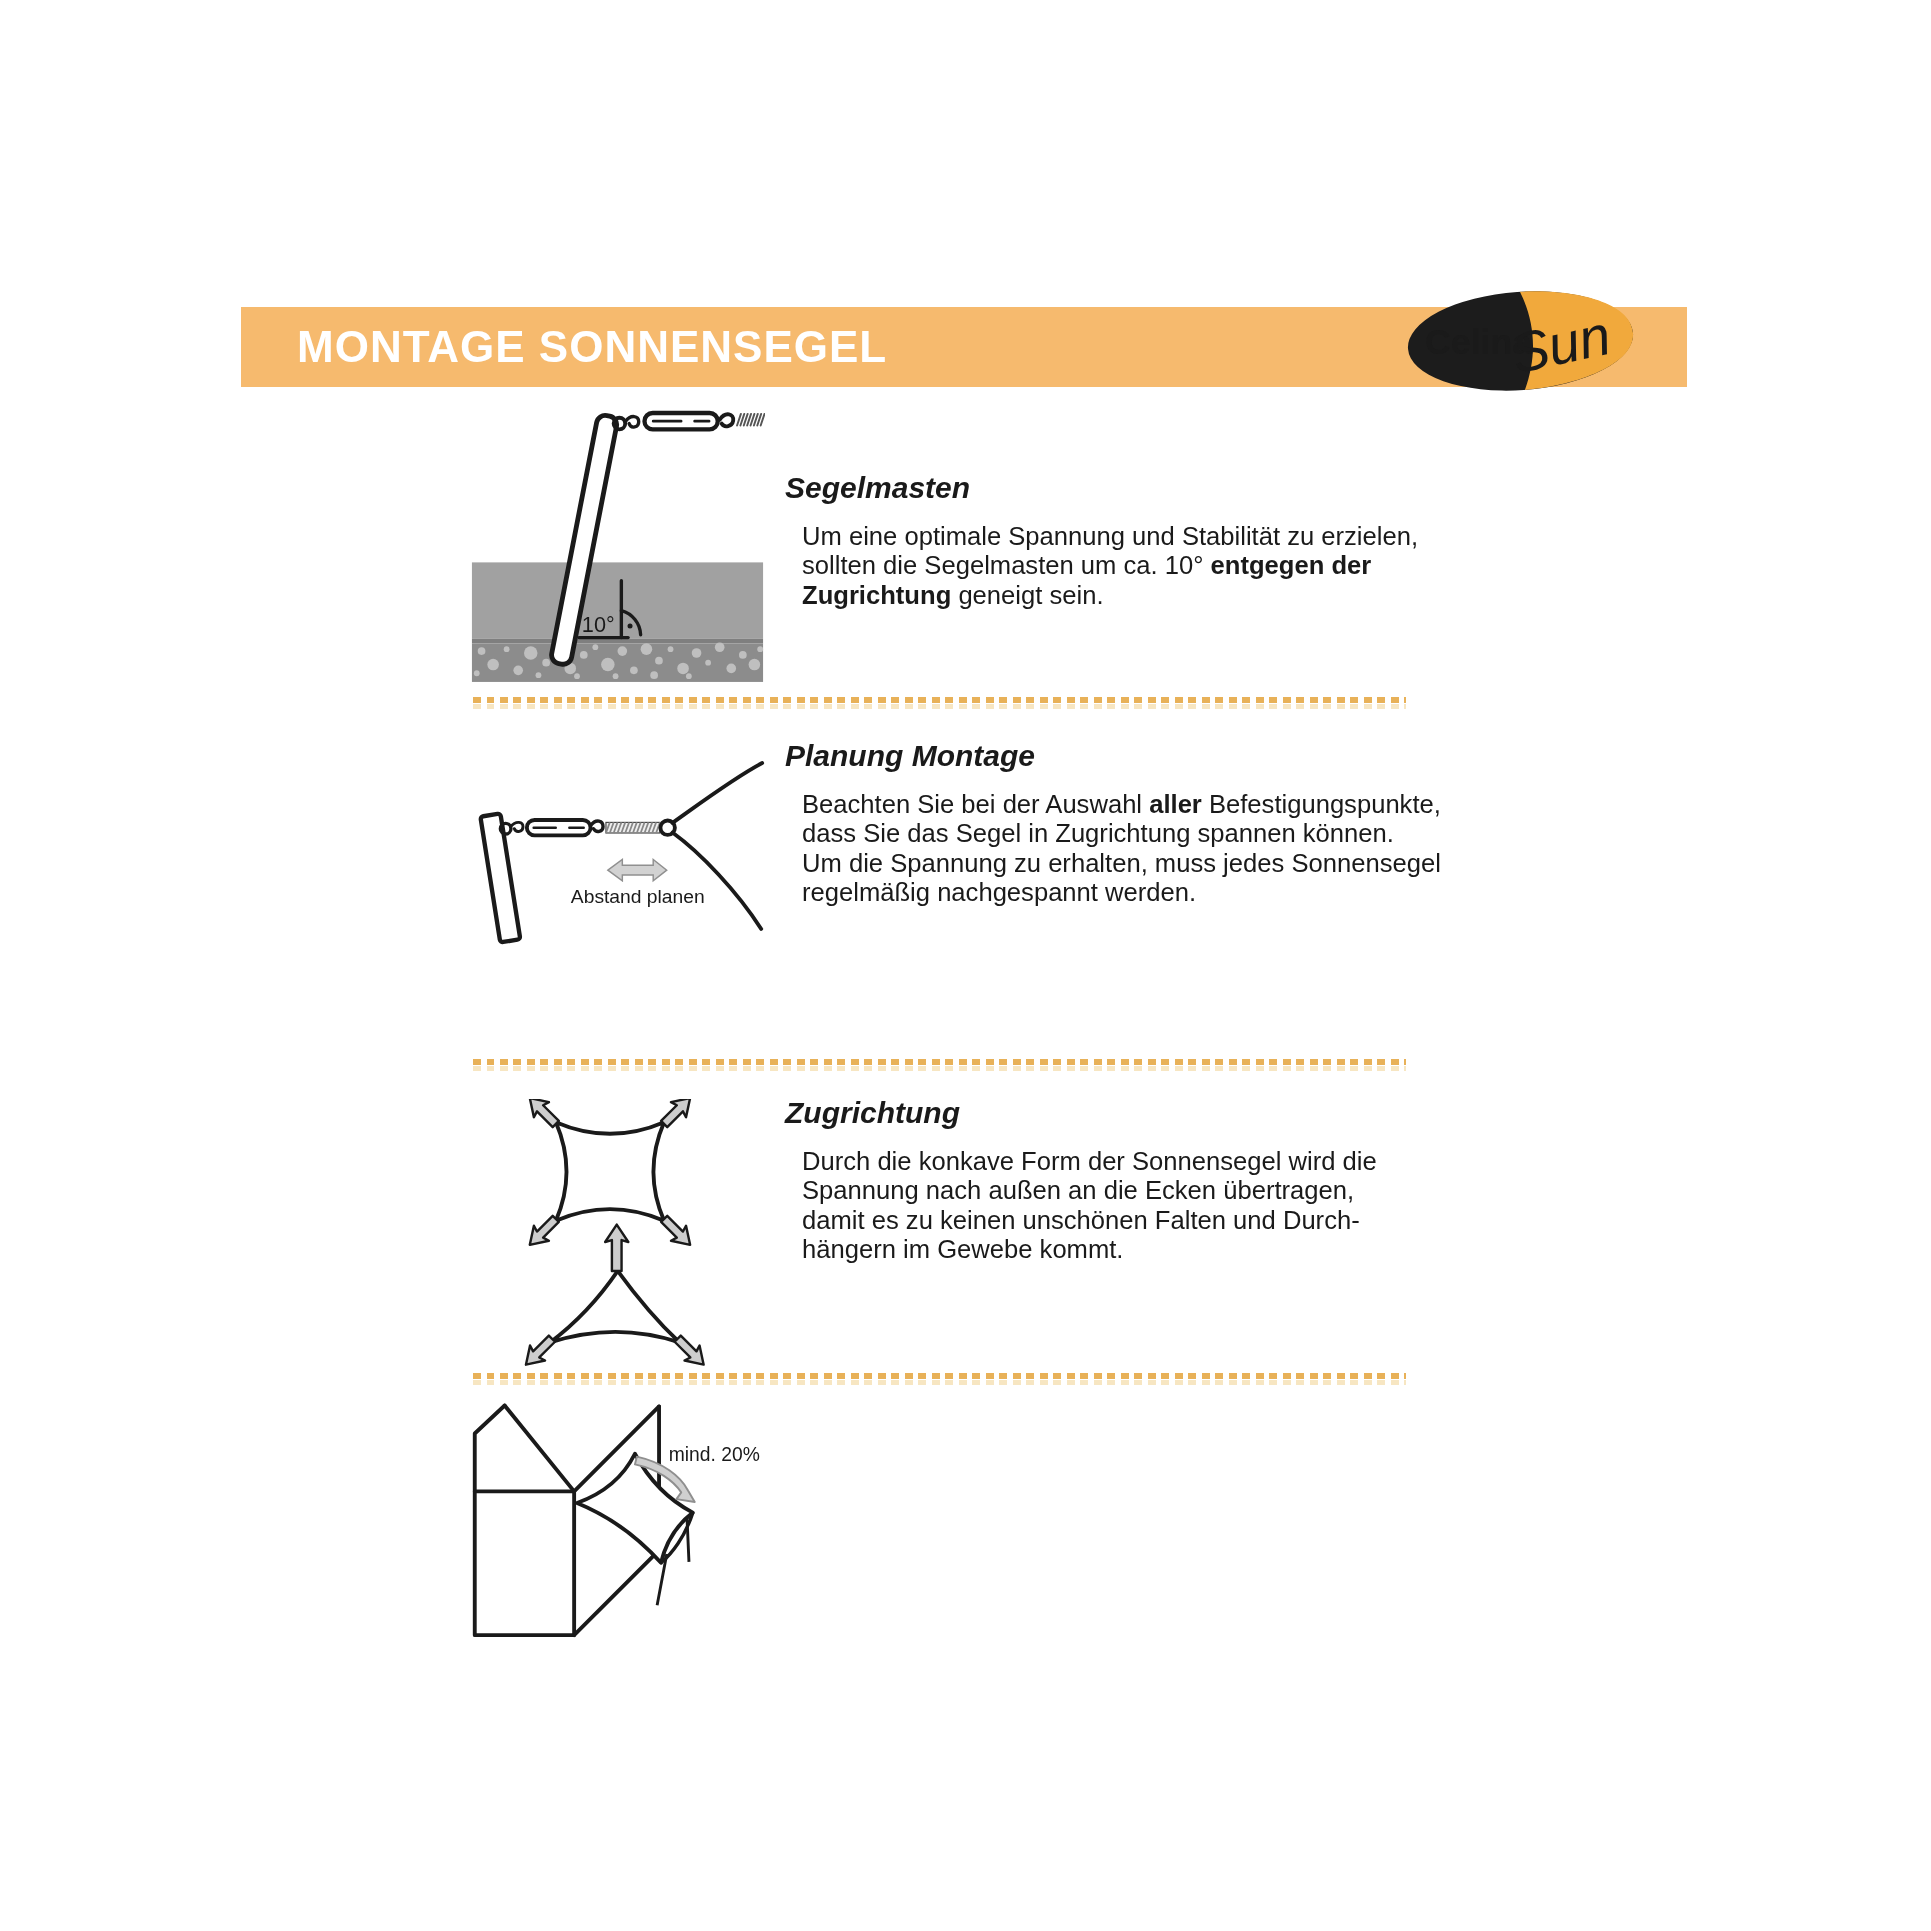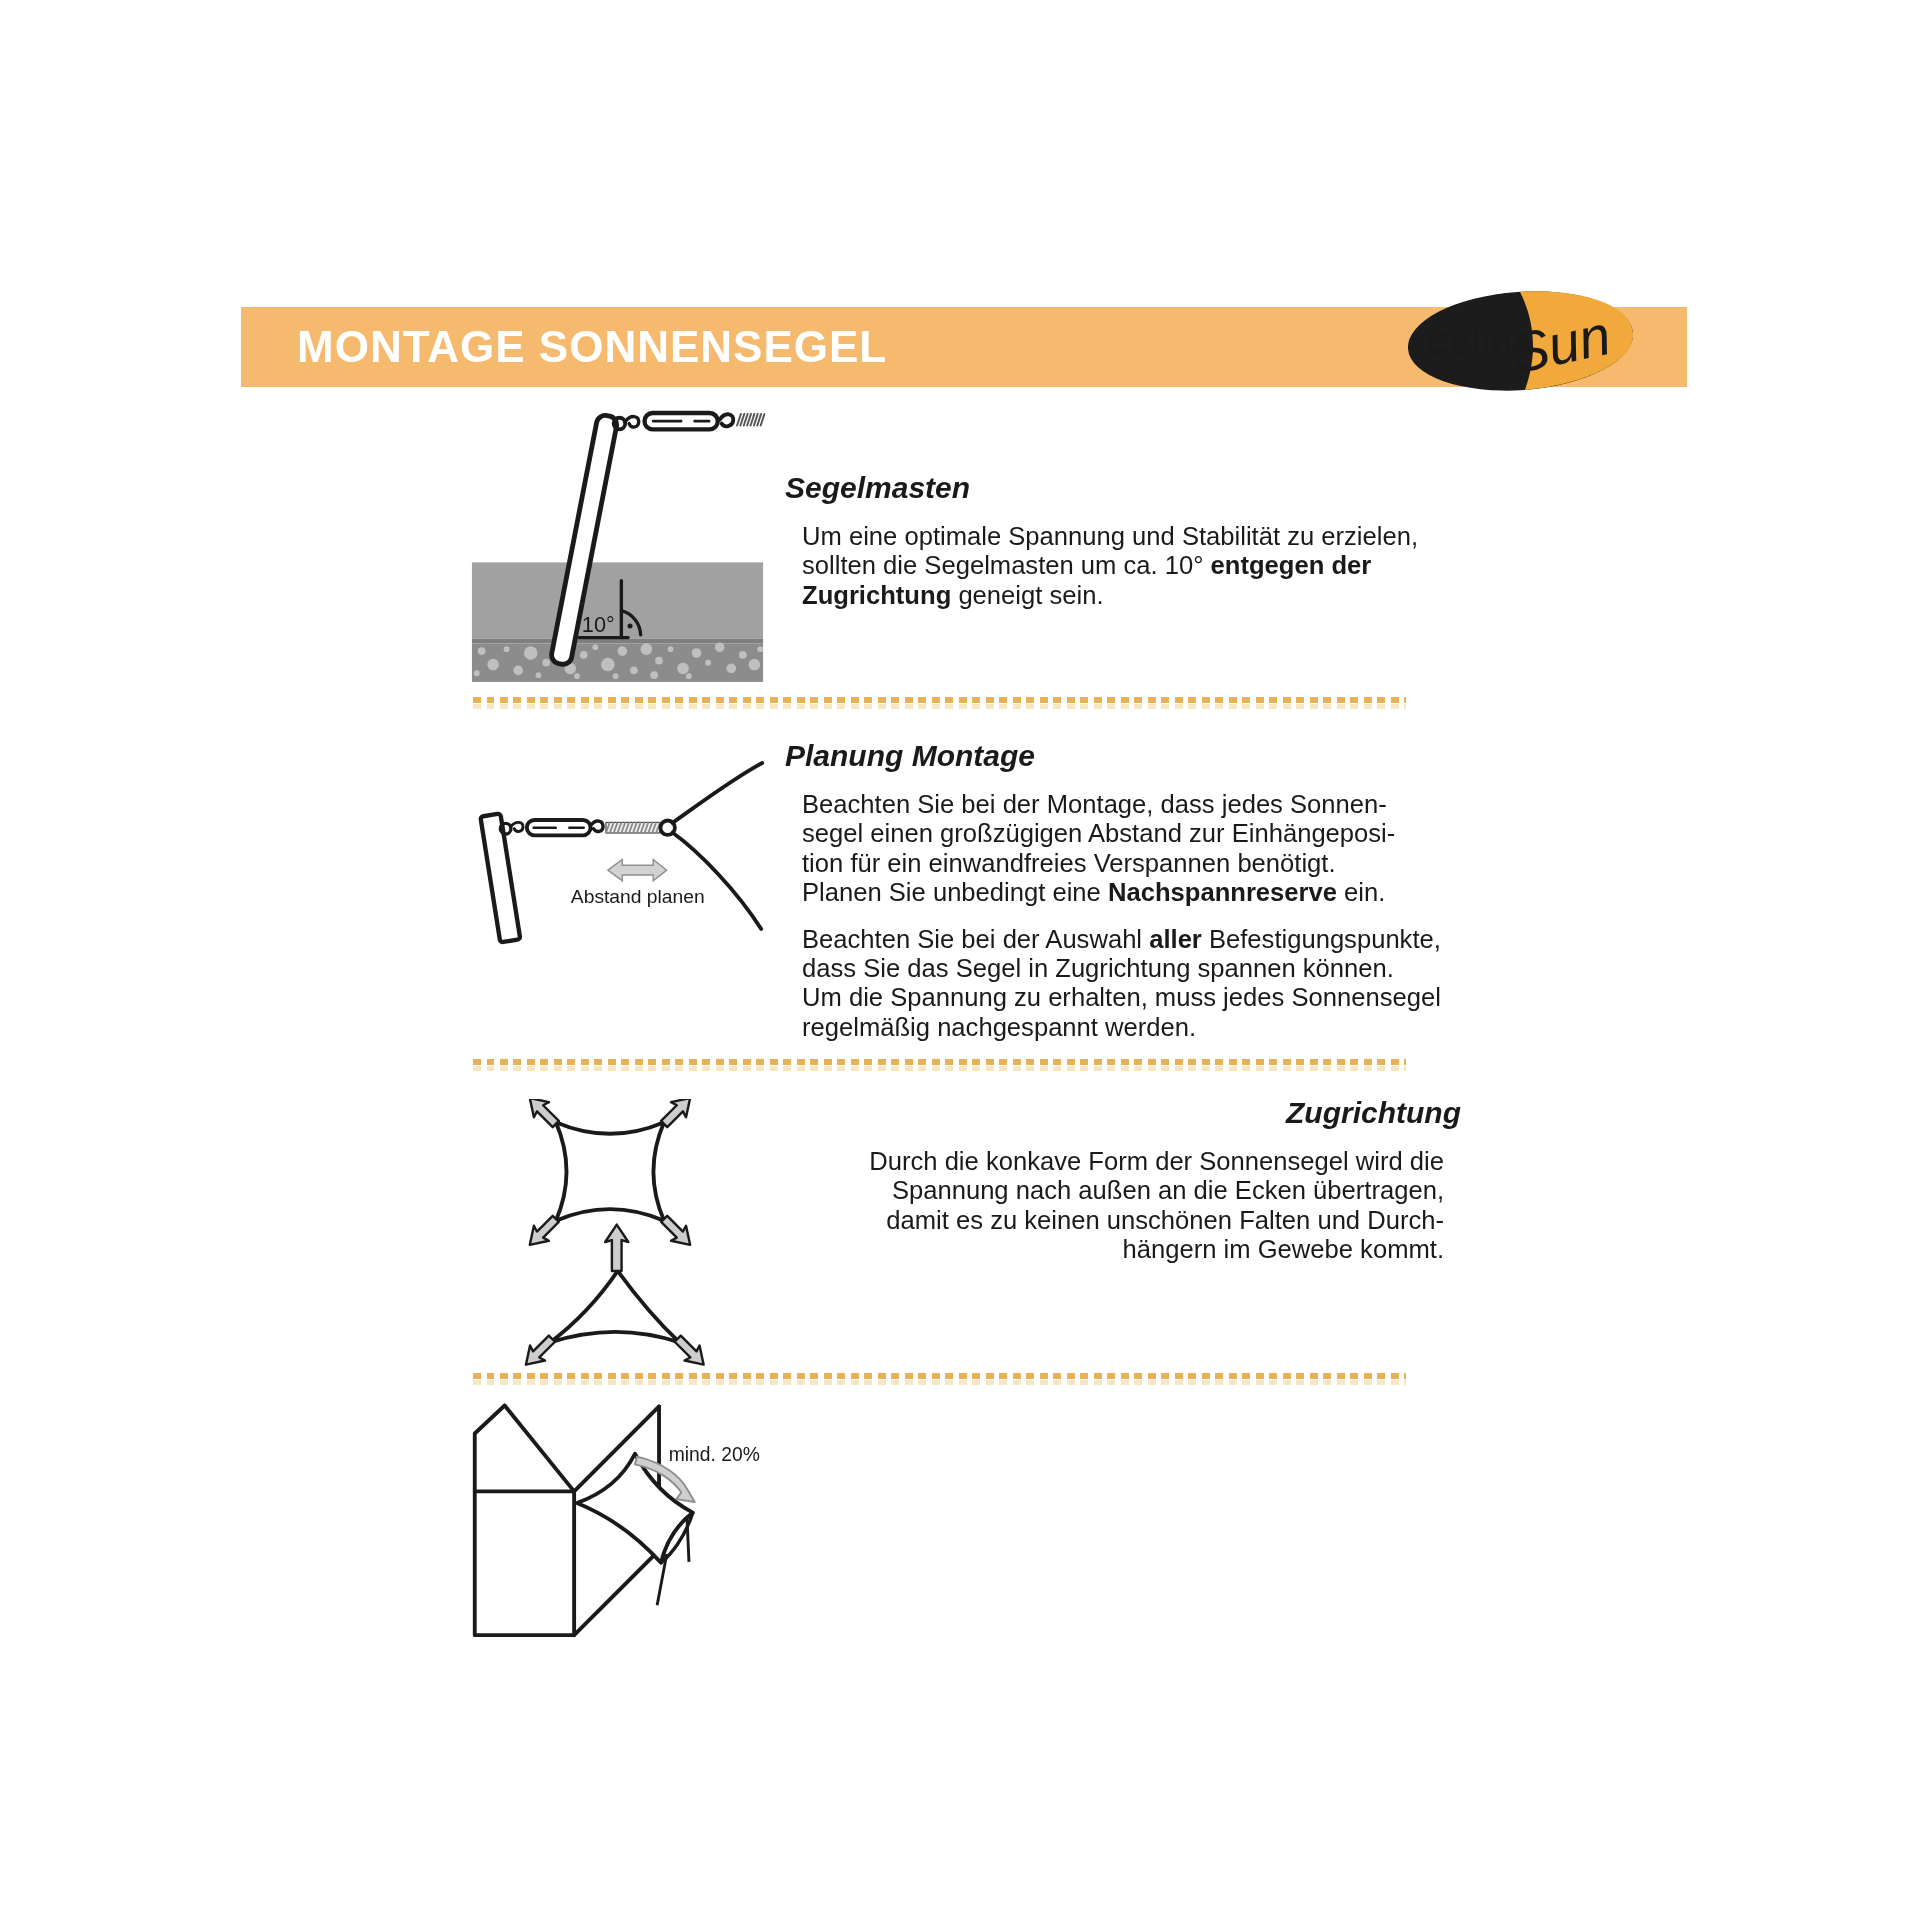--- a/index.html
+++ b/index.html
@@ -135,24 +135,20 @@
       <circle cx="234" cy="69" r="7.5" class="whitefill" stroke-width="4"></circle>
       <path d="M239 64 C 270 42 305 16 332 2" stroke-width="4"></path>
       <path d="M239 74 C 268 95 306 135 331 174" stroke-width="4"></path>
     </g>
     <polygon points="172,113 187,102 187,108 219,108 219,102 233,113 219,124 219,118 187,118 187,124" fill="#D2D2D2" stroke="#909090" stroke-width="1.5"></polygon>
     <text x="203" y="147" font-size="20" text-anchor="middle">Abstand planen</text>
   </svg>
 
   <div class="textcol" style="top:738px;">
     <h2 class="stitle">Planung Montage</h2>
-    <p class="para"><span>Beachten Sie bei der Montage, dass jedes Sonnen-
-segel einen großzügigen Abstand zur Einhängeposi-
-tion für ein einwandfreies Verspannen benötigt.
-Planen Sie unbedingt eine </span><span class="b">Nachspannreserve</span><span> ein.</span></p>
     <p class="para"><span>Beachten Sie bei der Auswahl </span><span class="b">aller</span><span> Befestigungspunkte,
 dass Sie das Segel in Zugrichtung spannen können.
 Um die Spannung zu erhalten, muss jedes Sonnensegel
 regelmäßig nachgespannt werden.</span></p>
   </div>
 
   <div class="divider" style="top:1059px;"></div>
 
   <svg class="illu" style="left:463px;top:1099px;" width="292" height="285" viewBox="0 0 302 295">
     <defs>
@@ -175,21 +171,21 @@
       <path d="M160 182 L158 226 M96 248 L150 229 M218 248 L166 229" stroke="#CFCFCF" stroke-width="2.5" stroke-dasharray="9 7" fill="none"></path>
       <path d="M160 178 Q130 222 90 252 Q158 230 224 252 Q192 222 160 178 Z" fill="#ffffff" stroke="#1A1A1A" stroke-width="4" stroke-linejoin="round"></path>
       <g fill="#CDCDCD" stroke="#1A1A1A" stroke-width="2.5" stroke-linejoin="round">
         <use href="#arrL" transform="translate(159,166)"></use>
         <use href="#arr" transform="translate(82,258) rotate(-135)"></use>
         <use href="#arr" transform="translate(232,258) rotate(135)"></use>
       </g>
     </g>
   </svg>
 
-  <div class="textcol" style="top:1095px;text-align:right;">
+  <div class="textcol" style="top:1095px;">
     <h2 class="stitle">Zugrichtung</h2>
     <p class="para"><span>Durch die konkave Form der Sonnensegel wird die
 Spannung nach außen an die Ecken übertragen,
 damit es zu keinen unschönen Falten und Durch-
 hängern im Gewebe kommt.</span></p>
   </div>
 
   <div class="divider" style="top:1373px;"></div>
 
   <svg class="illu" style="left:439px;top:1392px;" width="333" height="275" viewBox="0 0 345 285">

